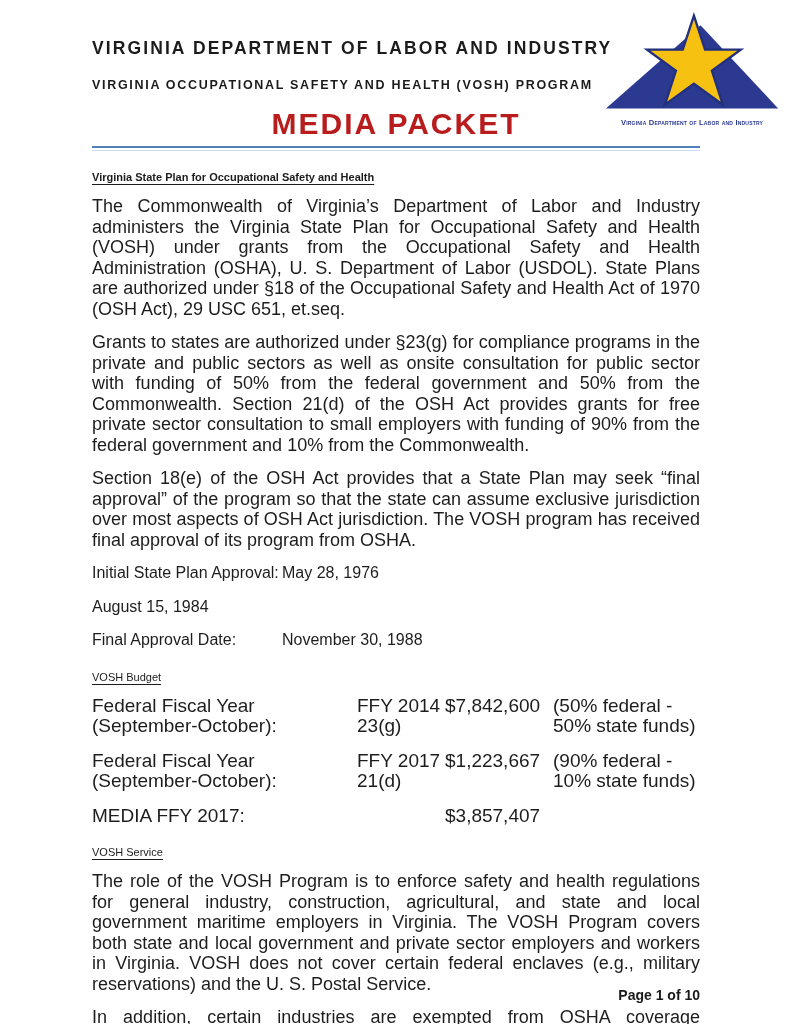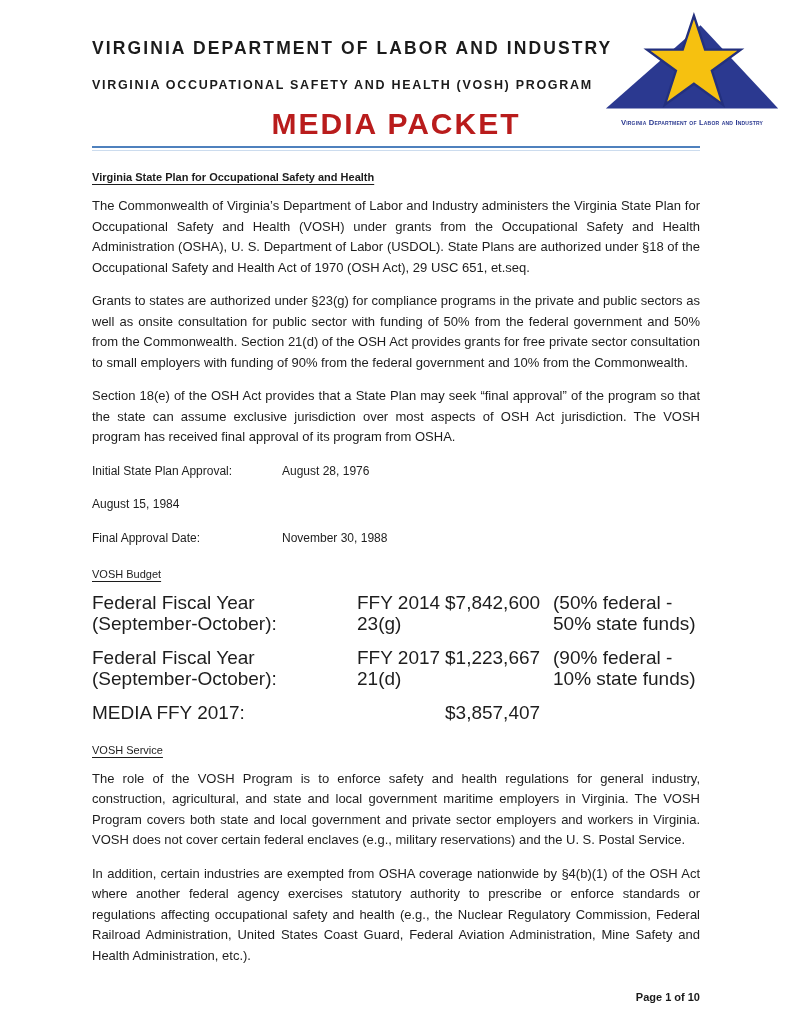--- a/index.html
+++ b/index.html
@@ -38,36 +38,36 @@
   }
 
   .sec-heading{
     font-size:11px;color:#1c1c1c;
     text-decoration:underline;text-underline-offset:3px;
     margin:20px 0 13px 0;
   }
   .sec-heading.bold{font-weight:bold;}
 
   p.body{
-    font-size:13px;line-height:20.5px;text-align:justify;
+    font-size:18px;line-height:20.5px;text-align:justify;
     margin:0 0 13px 0;color:var(--text-color);
   }
 
   .dates-row{
     display:grid;grid-template-columns:190px 1fr;
-    font-size:12px;line-height:20.5px;margin-bottom:13px;
+    font-size:16px;line-height:20.5px;margin-bottom:13px;
   }
   .budget-row{
     display:grid;grid-template-columns:265px 88px 108px 1fr;
     font-size:19px;line-height:20.5px;margin-bottom:14px;
   }
 
   .page-footer{
     position:absolute;right:91px;bottom:21px;
-    font-size:11px;font-weight:bold;color:#1a1a1a;
+    font-size:14px;font-weight:bold;color:#1a1a1a;
   }
 
   .logo{position:absolute;left:598px;top:10px;width:188px;text-align:center;}
   .logo svg{display:block;}
   .logo-mountain{fill:var(--logo-navy);}
   .logo-star{fill:var(--logo-gold);stroke:#23307e;stroke-width:2.5px;stroke-linejoin:miter;}
   .logo-caption{
     font-size:7.6px;font-weight:bold;
     font-variant:small-caps;letter-spacing:0.2px;
     color:var(--logo-navy);margin-top:2px;white-space:nowrap;
@@ -93,21 +93,21 @@
     <div class="doc-title">MEDIA PACKET</div>
     <div class="title-rule"></div>
 
     <div class="sec-heading bold">Virginia State Plan for Occupational Safety and Health</div>
     <p class="body">The Commonwealth of Virginia’s Department of Labor and Industry administers the Virginia State Plan for Occupational Safety and Health (VOSH) under grants from the Occupational Safety and Health Administration (OSHA), U. S. Department of Labor (USDOL).  State Plans are authorized under §18 of the Occupational Safety and Health Act of 1970 (OSH Act), 29 USC 651, et.seq.</p>
     <p class="body">Grants to states are authorized under §23(g) for compliance programs in the private and public sectors as well as onsite consultation for public sector with funding of 50% from the federal government and 50% from the Commonwealth.  Section 21(d) of the OSH Act provides grants for free private sector consultation to small employers with funding of 90% from the federal government and 10% from the Commonwealth.</p>
     <p class="body">Section 18(e) of the OSH Act provides that a State Plan may seek “final approval” of the program so that the state can assume exclusive jurisdiction over most aspects of OSH Act jurisdiction.  The VOSH program has received final approval of its program from OSHA.</p>
 
     <div class="dates-row">
       <span>Initial State Plan Approval:</span>
-      <span>August 28, 1976</span>
+      <span>May 28, 1976</span>
     </div>
     <div class="dates-row">
       <span>August 15, 1984</span>
     </div>
     <div class="dates-row">
       <span>Final Approval Date:</span>
       <span>November 30, 1988</span>
     </div>
 
     <div class="sec-heading">VOSH Budget</div>

